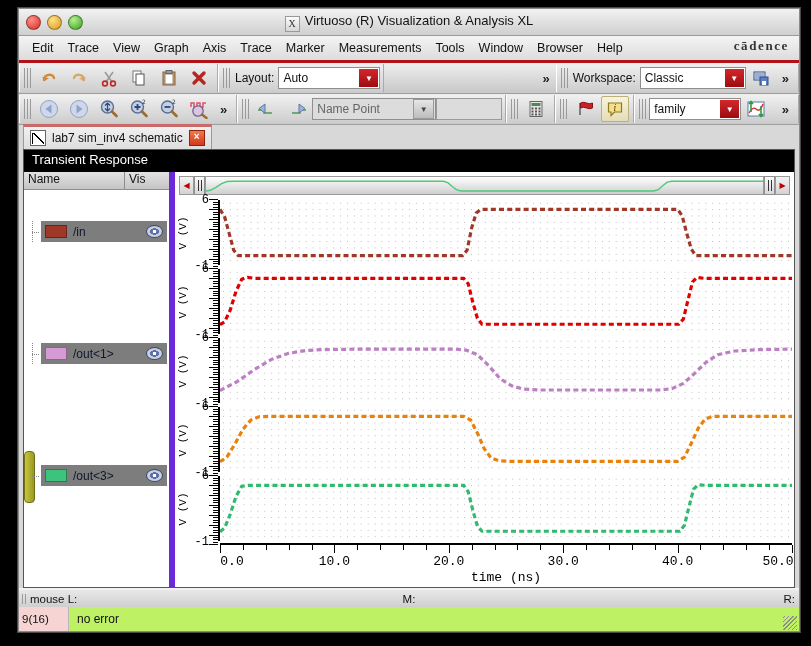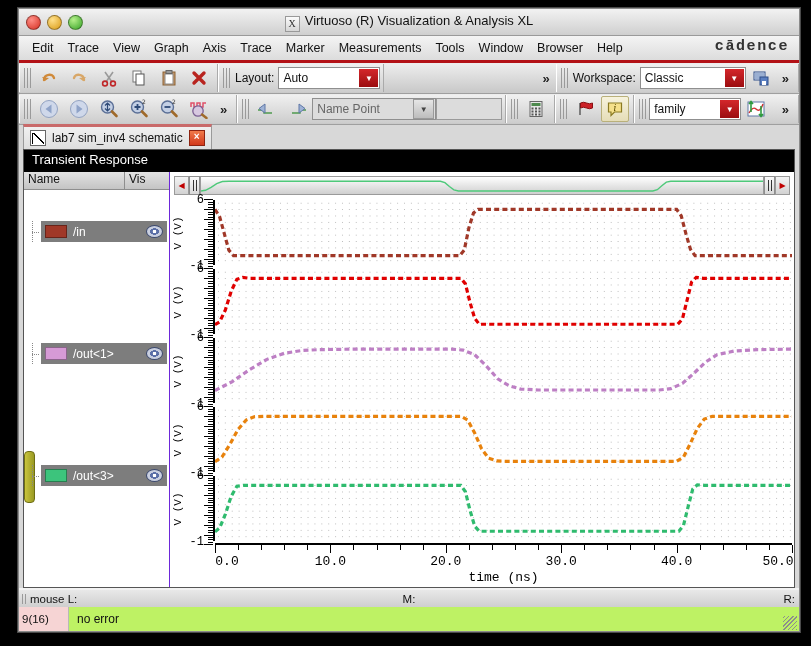--- a/index.html
+++ b/index.html
@@ -20,22 +20,22 @@
   #title-text{position:absolute;left:0;right:0;text-align:center;font-size:13px;color:#111;
               font-family:"Liberation Sans",sans-serif;pointer-events:none;}
   .xicon{display:inline-block;width:13px;height:14px;background:linear-gradient(#fbfbfb,#d6d6d6);
          border:1px solid #999;font-size:10px;line-height:13px;text-align:center;color:#333;
          vertical-align:-2px;margin-right:5px;font-family:"Liberation Serif",serif;}
 
   
   #menubar{height:24px;background:linear-gradient(#f4f4f4,#dcdcdc);display:flex;align-items:center;
            padding:0 6px;position:relative;flex:none;border-bottom:3px solid #b31217;}
   .menu-item{font-size:12.5px;color:#111;padding:2px 7px;cursor:default;white-space:nowrap;}
-  #cadence-logo{position:absolute;right:10px;top:2px;font-size:15px;color:#333;letter-spacing:1.6px;
-                font-family:Liberation Mono, monospace;font-weight:600;}
+  #cadence-logo{position:absolute;right:10px;top:2px;font-size:13px;color:#333;letter-spacing:1.6px;
+                font-family:Liberation Serif, serif;font-weight:600;}
 
   
   .toolbar{height:30px;display:flex;align-items:center;flex:none;
            background:linear-gradient(#ededed,#c9c9c9);border-bottom:1px solid #9f9f9f;}
   .tgroup{display:flex;align-items:center;height:28px;padding:0 3px;background:linear-gradient(#f0f0f0,#cdcdcd);
           border-right:1px solid #aaa;border-left:1px solid #fff;}
   .grip{width:7px;height:20px;margin:0 3px 0 1px;
         background:repeating-linear-gradient(90deg,#9a9a9a 0 1px,transparent 1px 3px);}
   .tbtn{width:26px;height:24px;display:flex;align-items:center;justify-content:center;margin:0 1px;
         border:1px solid transparent;border-radius:2px;}
@@ -62,34 +62,34 @@
        background:linear-gradient(to top right,transparent 48%,#000 48%,#000 55%,transparent 55%);}
   .tab-close{width:14px;height:14px;background:linear-gradient(#f07a4a,#d2391b);border:1px solid #8d2310;
        color:#fff;font-size:10px;line-height:12px;text-align:center;font-weight:bold;}
 
   
   #graph{flex:1;margin:0 4px 0 4px;background:#000;border:1px solid #555;display:flex;flex-direction:column;min-height:0;}
   #graph-title{height:20px;color:#fff;font-size:13px;padding:2px 0 0 8px;background:#000;flex:none;}
   #graph-body{flex:1;display:flex;background:#fff;min-height:0;}
 
   
-  #sidebar{width:145px;background:#fff;border-right:1px solid #6d28d9;display:flex;flex-direction:column;flex:none;}
+  #sidebar{width:145px;background:#fff;border-right:6px solid #6d28d9;display:flex;flex-direction:column;flex:none;}
   #sb-head{height:17px;display:flex;background:linear-gradient(#e2e2e2,#c4c4c4);border-bottom:1px solid #8e8e8e;flex:none;}
   #sb-head .c1{flex:1;font-size:12px;padding-left:4px;color:#111;border-right:1px solid #8e8e8e;}
   #sb-head .c2{width:40px;font-size:12px;padding-left:4px;color:#111;}
   #sb-list{flex:1;position:relative;background:#fff;}
   .sig-row{position:absolute;left:8px;right:2px;height:21px;display:flex;align-items:center;}
   .sig-dots{width:8px;height:21px;margin-right:1px;
         background:repeating-linear-gradient(180deg,#888 0 1px,transparent 1px 2px);
         background-size:1px 100%;background-position:left;background-repeat:no-repeat;position:relative;}
   .sig-dots:after{content:"";position:absolute;left:0;bottom:9px;width:7px;height:1px;
         background:repeating-linear-gradient(90deg,#888 0 1px,transparent 1px 2px);}
   .sig-box{flex:1;height:21px;background:#7d7d7d;display:flex;align-items:center;padding:0 4px;}
   .swatch{width:20px;height:11px;margin-right:6px;border:1px solid rgba(0,0,0,.35);}
-  .sig-name{flex:1;color:#ffffff;font-size:12px;font-family:"Liberation Sans",sans-serif;}
+  .sig-name{flex:1;color:#0f172a;font-size:12px;font-family:"Liberation Sans",sans-serif;}
   .eye{width:15px;height:11px;border-radius:50%/50%;background:radial-gradient(ellipse at 50% 50%,#fff 0 18%,#5b6fa8 19% 42%,#c9cfe0 43% 100%);
        border:1px solid #3c4a70;}
   #sel-bar{position:absolute;left:0;width:9px;border-radius:4px;background:linear-gradient(90deg,#c9c43c,#9a9a23);
        border:1px solid #6e6e14;}
 
   
   #plotcol{flex:1;background:#fff;display:flex;flex-direction:column;min-width:0;position:relative;}
   #zoomstrip{height:22px;display:flex;align-items:center;padding:2px 4px;background:#fff;flex:none;}
   .zs-arrow{width:13px;height:17px;background:linear-gradient(#f4f4f4,#d2d2d2);border:1px solid #9a9a9a;
         display:flex;align-items:center;justify-content:center;font-size:8px;color:#c00000;}

